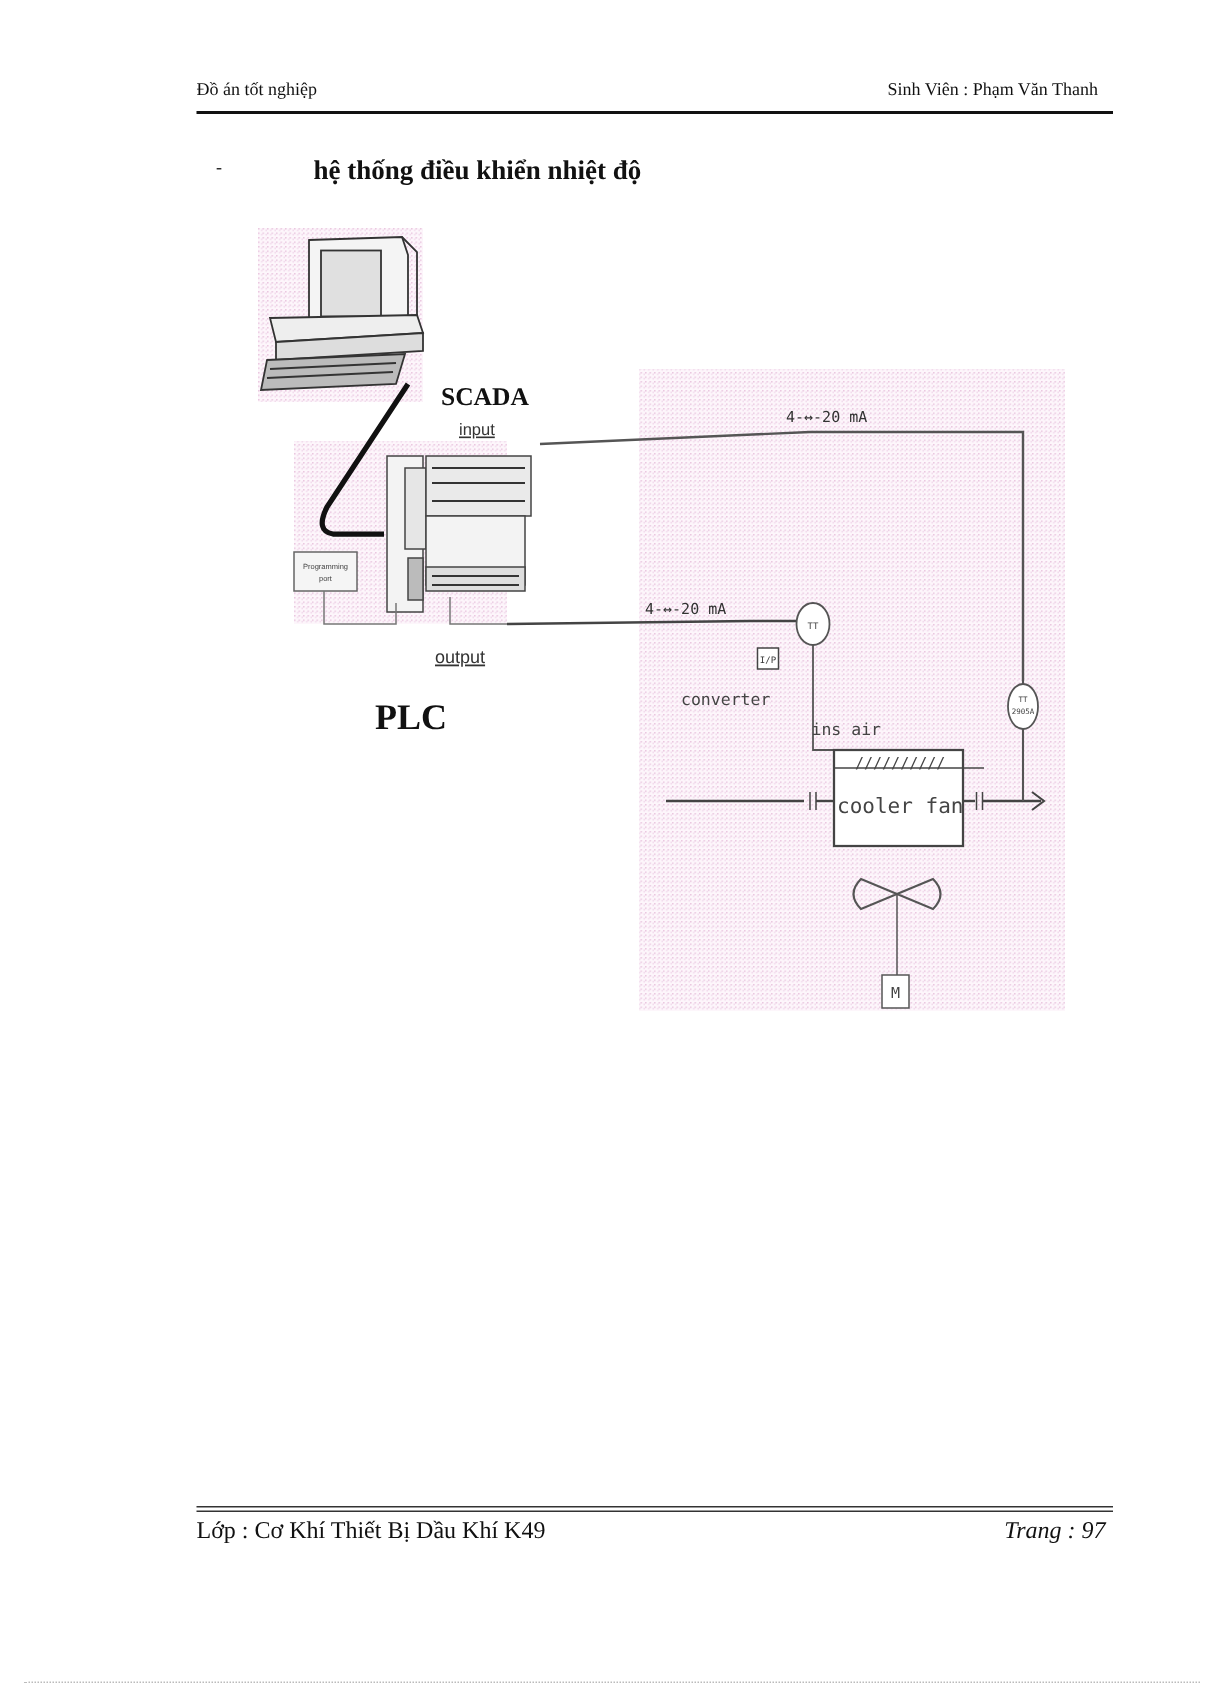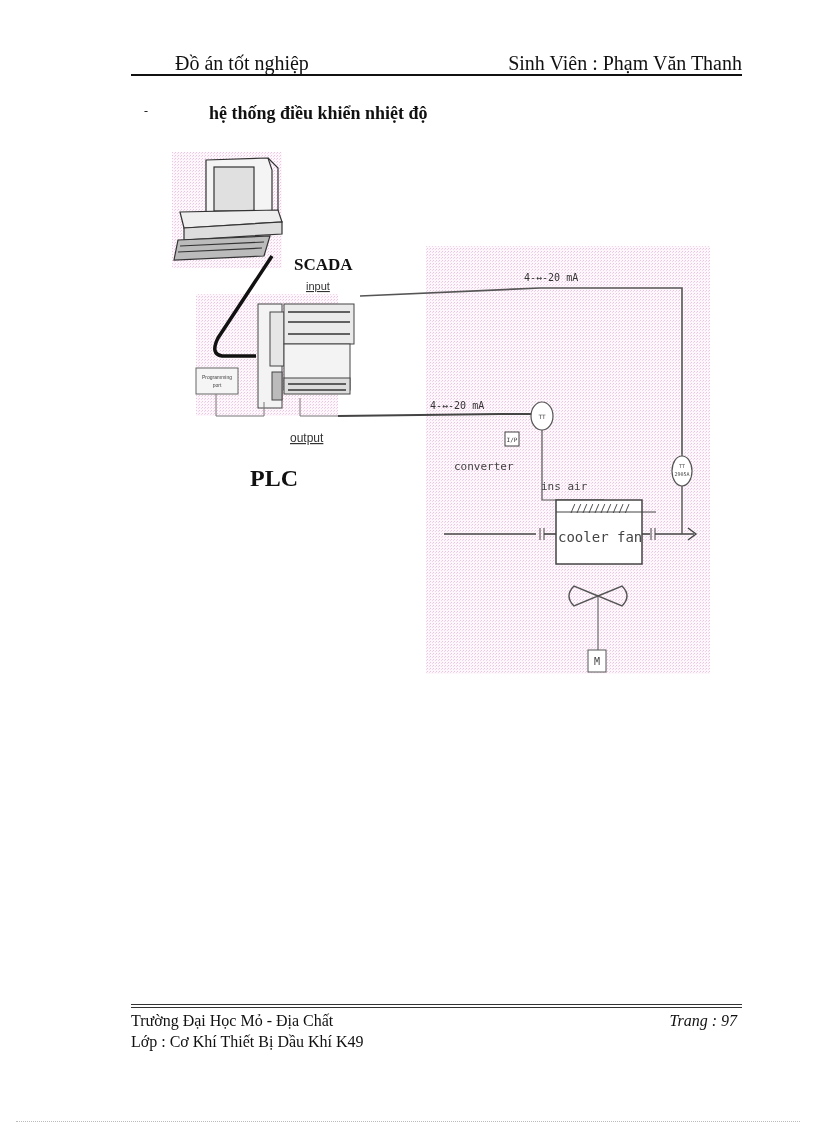--- a/index.html
+++ b/index.html
@@ -1,17 +1,17 @@
 <!DOCTYPE html>
 <html><head>
 <meta charset="utf-8">
 <style>
   html, body { margin:0; padding:0; background:#ffffff; }
   body { width:816px; height:1123px; position:relative; overflow:hidden; font-family:"Liberation Serif", serif; color:#111; }
-  .hdr { position:absolute; left:131px; right:64px; top:50px; height:24px; font-size:20px;margin-left:44px; }
+  .hdr { position:absolute; left:131px; right:74px; top:50px; height:24px; font-size:12px; }
   .hdr .l { position:absolute; left:0; top:2px; }
   .hdr .r { position:absolute; right:10px; top:2px; }
   .hdr-line { position:absolute; left:131px; width:611px; top:74px; height:2px; background:#111; }
   .bullet { position:absolute; left:144px; top:104px; font-size:12px; }
   .sect { position:absolute; left:209px; top:103px; font-size:18px; font-weight:bold; font-family:"Liberation Serif", serif; }
   .fig { position:absolute; left:160px; top:140px; width:580px; height:540px;text-decoration:underline; }
   .ftr-line1 { position:absolute; left:131px; width:611px; top:1004px; height:1px; background:#333; }
   .ftr-line2 { position:absolute; left:131px; width:611px; top:1007px; height:1px; background:#333; }
   .ftr { position:absolute; left:131px; width:611px; top:1010px; font-size:16px; line-height:21px; }
   .ftr .r { position:absolute; right:5px; top:0;font-style:italic; }
@@ -123,18 +123,17 @@
     <path d="M438 456 L414 446 Q404 456 414 466 Z M438 456 L462 446 Q472 456 462 466 Z" fill="none" stroke="#555" stroke-width="1.4"></path>
     <line x1="438" y1="456" x2="438" y2="510" stroke="#555"></line>
     <rect x="428" y="510" width="18" height="22" fill="#fff" stroke="#555"></rect>
     <text x="437" y="525" text-anchor="middle" font-size="10" font-family="DejaVu Sans Mono, monospace" fill="#444">M</text>
   </svg>
 </div>
 
 <div class="ftr-line1"></div>
 <div class="ftr-line2"></div>
 <div class="ftr">
-  <div>Trường Đại Học Mỏ - Địa Chất</div>
   <span class="r">Trang : 97</span>
   <div>Lớp : Cơ Khí Thiết Bị Dầu Khí K49</div>
 </div>
 
 <div class="dots"></div>
 
 </body></html>

